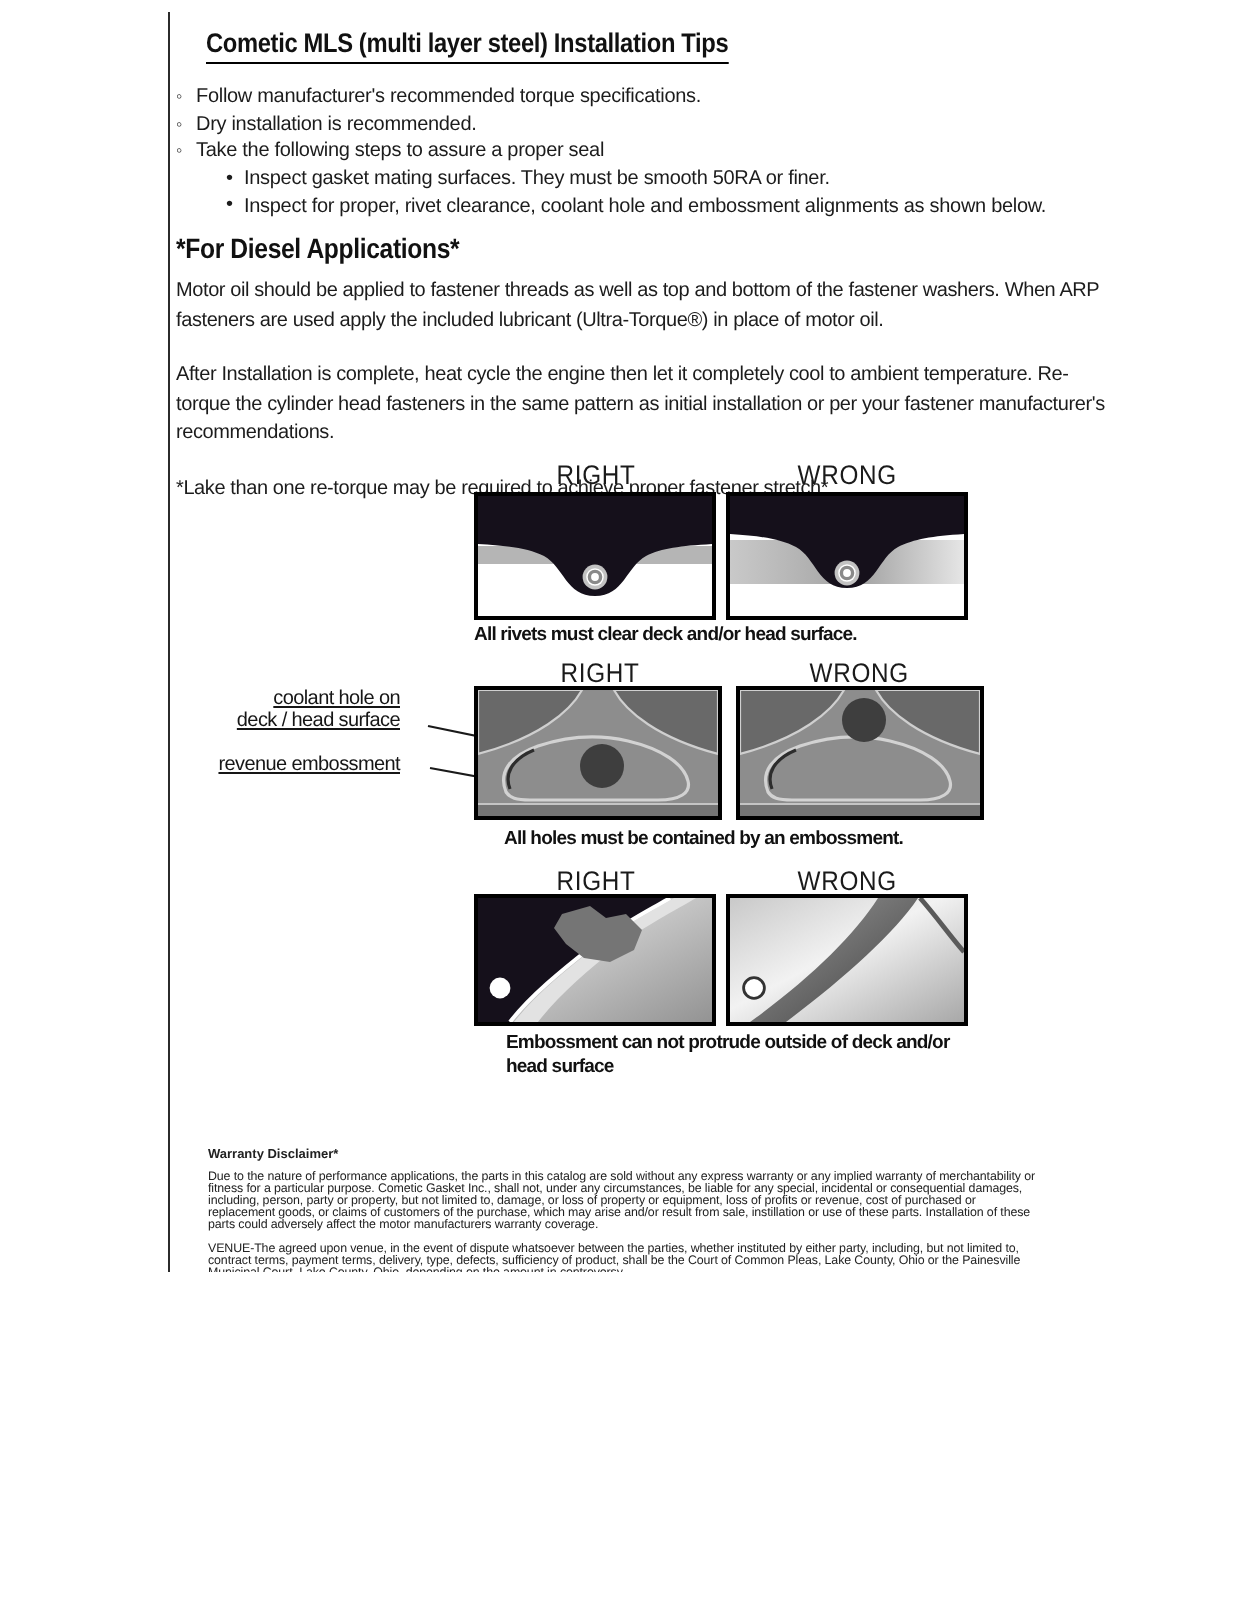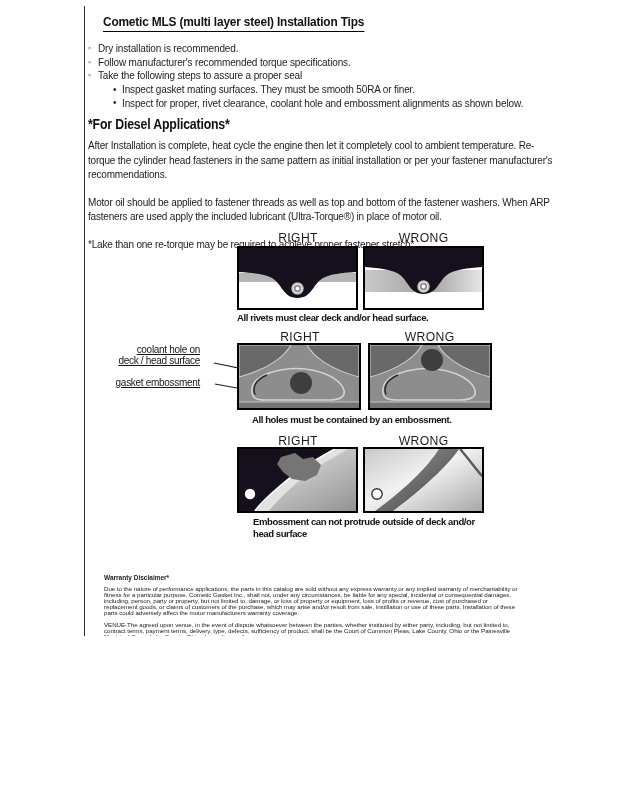--- a/index.html
+++ b/index.html
@@ -53,33 +53,33 @@
 <body>
 
 <div class="page">
   <div class="edge-line"></div>
 
   <h1 class="title">
     <span class="cx">Cometic MLS (multi layer steel) Installation Tips</span>
   </h1>
 
   <ul class="tips">
+    <li>Follow manufacturer's recommended torque specifications.</li>
     <li>Dry installation is recommended.</li>
-    <li>Follow manufacturer's recommended torque specifications.</li>
     <li>Take the following steps to assure a proper seal</li>
   </ul>
   <ul class="subtips">
     <li>Inspect gasket mating surfaces.  They must be smooth 50RA or finer.</li>
     <li>Inspect for proper, rivet clearance, coolant hole and embossment alignments as shown below.</li>
   </ul>
 
   <section class="diesel">
     <h2><span class="cx">*For Diesel Applications*</span></h2>
+    <p>Motor oil should be applied to fastener threads as well as top and bottom of the fastener washers. When ARP fasteners are used apply the included lubricant (Ultra-Torque®) in place of motor oil.</p>
     <p>After Installation is complete, heat cycle the engine then let it completely cool to ambient temperature. Re-torque the cylinder head fasteners in the same pattern as initial installation or per your fastener manufacturer's recommendations.</p>
-    <p>Motor oil should be applied to fastener threads as well as top and bottom of the fastener washers. When ARP fasteners are used apply the included lubricant (Ultra-Torque®) in place of motor oil.</p>
     <p>*Lake than one re-torque may be required to achieve proper fastener stretch*</p>
   </section>
 
   <div class="dg-label" style="left:237px;top:230px;"><span>RIGHT</span></div>
   <div class="dg-label" style="left:363px;top:230px;"><span>WRONG</span></div>
 
   <div class="fig" style="left:237px;top:246px;">
     <svg width="117" height="60" viewBox="0 0 117 60">
       <rect width="117" height="60" fill="#ffffff"></rect>
       <rect x="0" y="25" width="117" height="9" fill="#b5b5b5"></rect>
@@ -111,21 +111,21 @@
   <div class="dg-caption" style="left:237px;top:312px;white-space:nowrap;">All rivets must clear deck and/or head surface.</div>
 
   <div class="dg-label" style="left:239px;top:329px;"><span>RIGHT</span></div>
   <div class="dg-label" style="left:369px;top:329px;"><span>WRONG</span></div>
 
   <div class="side-labels" style="top:345px;">
     <div>coolant hole on</div>
     <div>deck / head surface</div>
   </div>
   <div class="side-labels" style="top:378px;">
-    <div>gasket embossment</div>
+    <div>revenue embossment</div>
   </div>
   <svg class="leader" width="200" height="70" viewBox="0 0 200 70">
     <line x1="106" y1="23" x2="184" y2="39" stroke="#1a1a1a" stroke-width="1.1"></line>
     <line x1="107" y1="44" x2="156" y2="53" stroke="#1a1a1a" stroke-width="1.1"></line>
   </svg>
 
   <div class="fig" style="left:237px;top:343px;">
     <svg width="120" height="63" viewBox="0 0 120 63">
       <rect width="120" height="63" fill="#8d8d8d"></rect>
       <path d="M0,0 H52 C46,11 30,24 0,32 Z" fill="#696969" stroke="#cfcfcf" stroke-width="1.1"></path>

